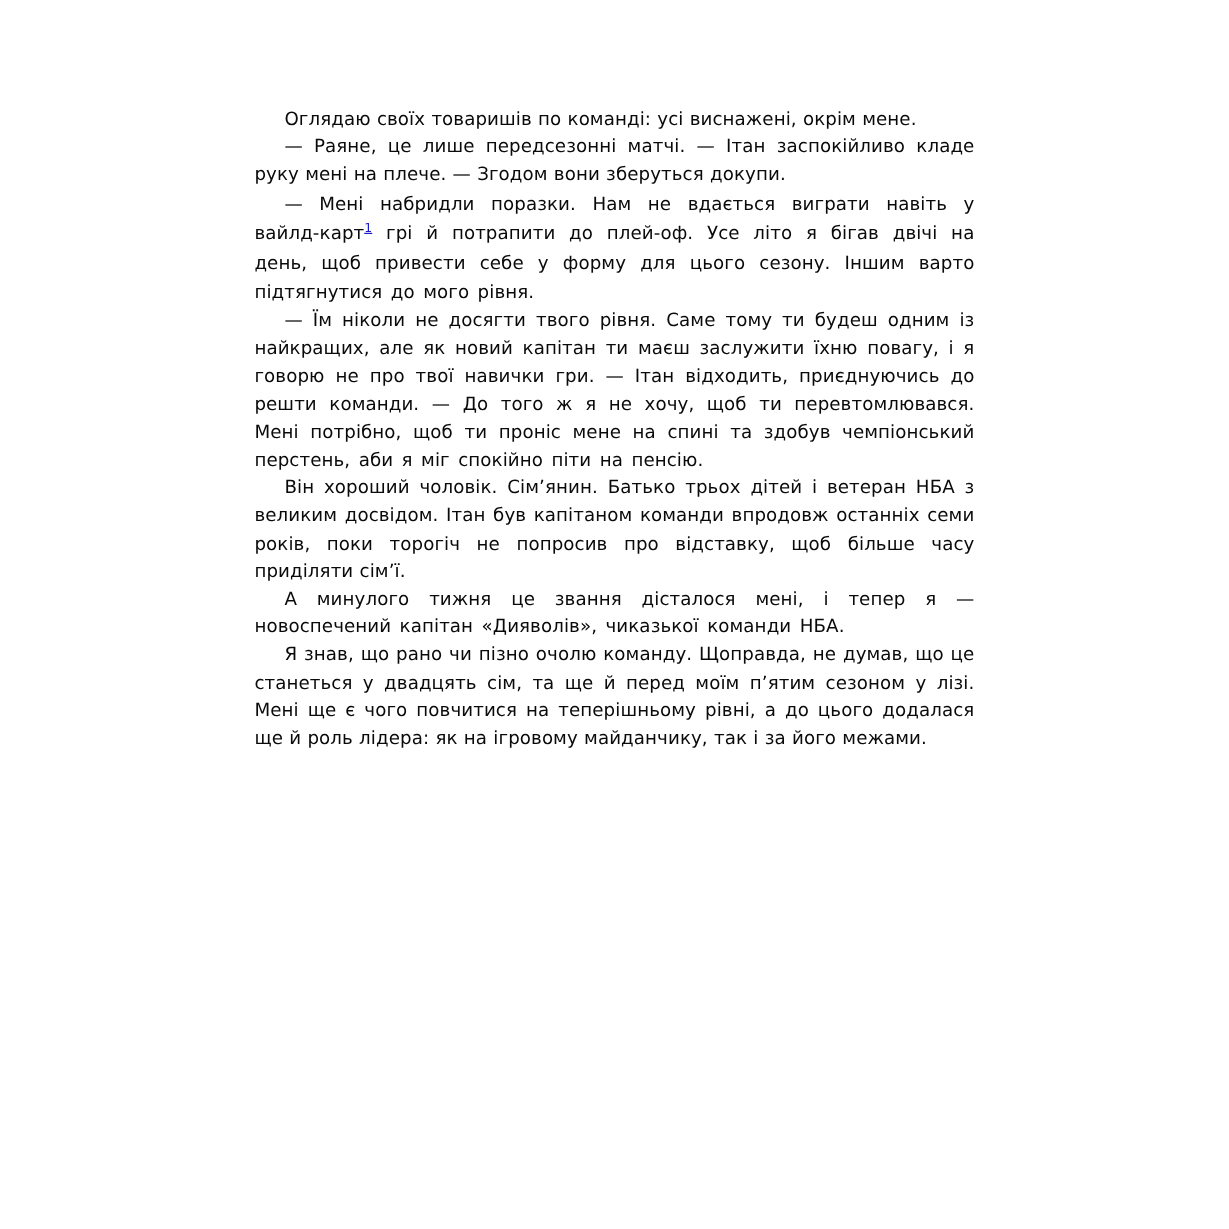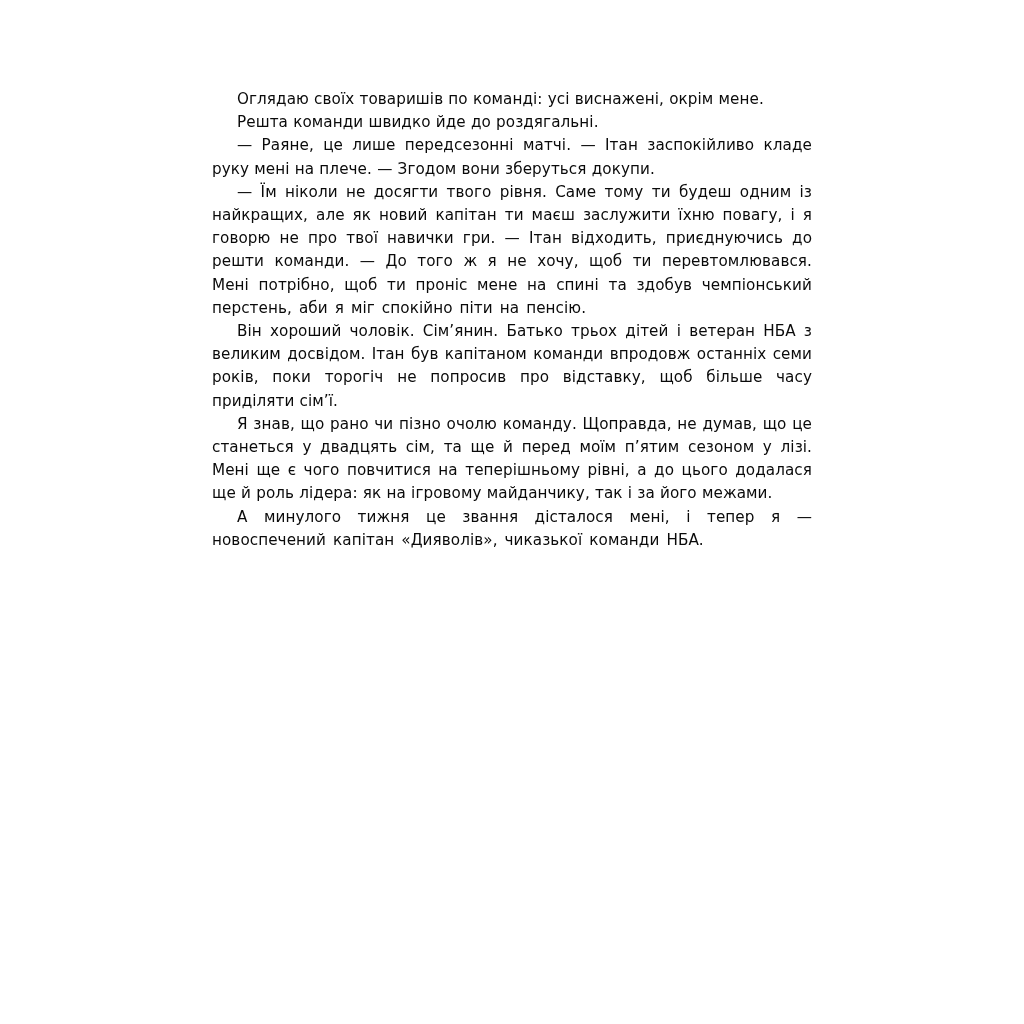--- a/index.html
+++ b/index.html
@@ -64,29 +64,29 @@
 </head>
 <body>
 
 <div class="page">
   <div class="text-column">
 
     <p class="para">Оглядаю своїх товаришів по команді: усі виснажені, окрім мене.</p>
 
 
 
-    <p class="para">Решта команди швидко йде до роздягальні.</p>
 
     <p class="para">— Раяне, це лише передсезонні матчі. — Ітан заспокійливо кладе руку мені на плече. — Згодом вони зберуться докупи.</p>
 
+    <p class="para has-ref loose"><span>— Мені набридли поразки. Нам не вдається виграти навіть у вайлд-карт</span><a class="footnote-ref" href="#">1</a><span> грі й потрапити до плей-оф. Усе літо я бігав двічі на день, щоб привести себе у форму для цього сезону. Іншим варто підтягнутися до мого рівня.</span></p>
 
     <p class="para loose">— Їм ніколи не досягти твого рівня. Саме тому ти будеш одним із найкращих, але як новий капітан ти маєш заслужити їхню повагу, і я говорю не про твої навички гри. — Ітан відходить, приєднуючись до решти команди. — До того ж я не хочу, щоб ти перевтомлювався. Мені потрібно, щоб ти проніс мене на спині та здобув чемпіонський перстень, аби я міг спокійно піти на пенсію.</p>
 
 
     <p class="para">Він хороший чоловік. Сім’янин. Батько трьох дітей і ветеран НБА з великим досвідом. Ітан був капітаном команди впродовж останніх семи років, поки торогіч не попросив про відставку, щоб більше часу приділяти сім’ї.</p>
 
+    <p class="para loose">А минулого тижня це звання дісталося мені, і тепер я — новоспечений капітан «Дияволів», чиказької команди НБА.</p>
+
     <p class="para">Я знав, що рано чи пізно очолю команду. Щоправда, не думав, що це станеться у двадцять сім, та ще й перед моїм п’ятим сезоном у лізі. Мені ще є чого повчитися на теперішньому рівні, а до цього додалася ще й роль лідера: як на ігровому майданчику, так і за його межами.</p>
-
-    <p class="para loose">А минулого тижня це звання дісталося мені, і тепер я — новоспечений капітан «Дияволів», чиказької команди НБА.</p>
 
 
   </div>
 </div>
 
 </body></html>

